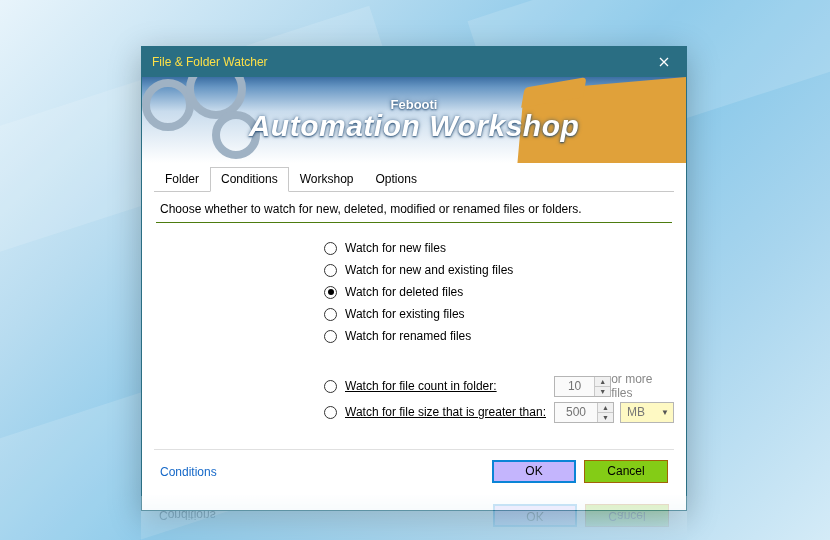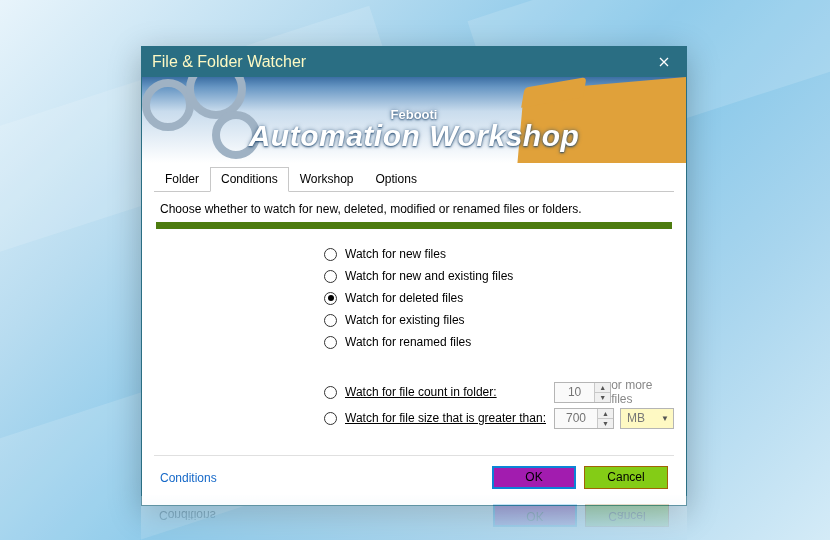--- a/index.html
+++ b/index.html
@@ -21,25 +21,25 @@
     left: 141px;
     top: 46px;
     width: 546px;
     background: #fff;
     box-shadow: 0 8px 30px rgba(0,0,0,0.25);
     border: 1px solid #2a6e83;
   }
   .titlebar {
     height: 30px;
     background: #2a6e83;
-    color: #fef9c3;
+    color: #fde047;
     display: flex;
     align-items: center;
     padding: 0 0 0 10px;
-    font-size: 16px;
+    font-size: 12px;
   }
   .titlebar .title { flex: 1; }
   .titlebar .close {
     width: 44px; height: 30px;
     display:flex; align-items:center; justify-content:center;
     cursor: default;
   }
   .titlebar .close svg { width:10px; height:10px; }
   .banner {
     height: 86px;
@@ -53,28 +53,28 @@
     position:absolute; right:-14px; top:6px; width:180px; height:110px;
     background:#e0a13a; transform: skewX(-10deg) rotate(-5deg);
     border-radius: 6px 6px 0 0;
   }
   .folder-tab {
     position:absolute; right:120px; top:-6px; width:60px; height:20px;
     background:#e0a13a; transform: skewX(-10deg) rotate(-5deg);
     border-radius: 4px 4px 0 0;
   }
   .brand {
-    position:absolute; left:0; right:0; bottom:10px; text-align:center;
+    position:absolute; left:0; right:0; bottom:20px; text-align:center;
     color:#fff;
     text-shadow: 0 1px 2px rgba(30,70,110,0.9), 0 0 4px rgba(30,70,110,0.6);
   }
   .brand .small { font-size: 13px; font-weight:600; line-height:1; margin-bottom:-2px;}
   .brand .big { font-size: 30px; font-weight:700; font-style:italic; letter-spacing:0.5px;}
   .content {
-    padding: 4px 12px 10px 12px;
+    padding: 4px 12px 21px 12px;
   }
   .tabs {
     display:flex;
     border-bottom: 1px solid #c8c8c8;
     position: relative;
   }
   .tab {
     padding: 4px 10px 5px 10px;
     border: 1px solid transparent;
     border-bottom: none;
@@ -83,21 +83,21 @@
     cursor: default;
     color:#000;
   }
   .tab.active {
     border-color:#c8c8c8;
     background:#fff;
     border-bottom: 1px solid #fff;
   }
   .desc {
     padding: 10px 4px 6px 4px;
-    border-bottom: 7px solid #4d7c0f;
+    border-bottom: 1px solid #4d7c0f;
     margin: 0 2px 14px 2px;
   }
   .radio-group { margin-left: 170px; }
   .radio-row {
     display:flex; align-items:center; height:22px;
   }
   .radio {
     width:13px; height:13px; border:1px solid #333; border-radius:50%;
     margin-right: 8px; position:relative; flex:none;
     background:#fff;
@@ -139,21 +139,21 @@
     padding: 10px 6px 6px 6px;
     display:flex; align-items:center;
   }
   .footer .link { color:#1568c8; cursor:default; }
   .footer .spacer { flex:1; }
   .btn {
     width:84px; height:23px; text-align:center; line-height:21px;
     background:#84cc16; border:1px solid #a16207; margin-left:8px;
     font-size:12px; color:#000; cursor:default;
   }
-  .btn.primary { border:2px solid #0a84d6; line-height:19px; background:#a21caf;}
+  .btn.primary { border:2px solid #0a84d6; line-height:19px; background:#c4b5fd;}
   .reflection {
     position:absolute; left:141px; top:494px; width:546px; height:46px;
     transform: scaleY(-1);
     overflow:hidden;
     opacity:0.28;
     pointer-events:none;
   }
   .reflection .footer-clone {
     border-top: 1px solid #e0e0e0;
     padding: 10px 18px 6px 18px;
@@ -244,21 +244,21 @@
       </div>
       <span class="suffix">or more files</span>
     </div>
 
     <div class="row-inline">
       <div class="label">
         <span class="radio"></span>
         <span>Watch for file size that is greater than:</span>
       </div>
       <div class="spinner">
-        <div class="val">700</div>
+        <div class="val">500</div>
         <div class="btns">
           <div>▲</div>
           <div>▼</div>
         </div>
       </div>
       <div class="unit-select">
         <span>MB</span>
         <span style="font-size:8px;color:#555;">▼</span>
       </div>
     </div>

